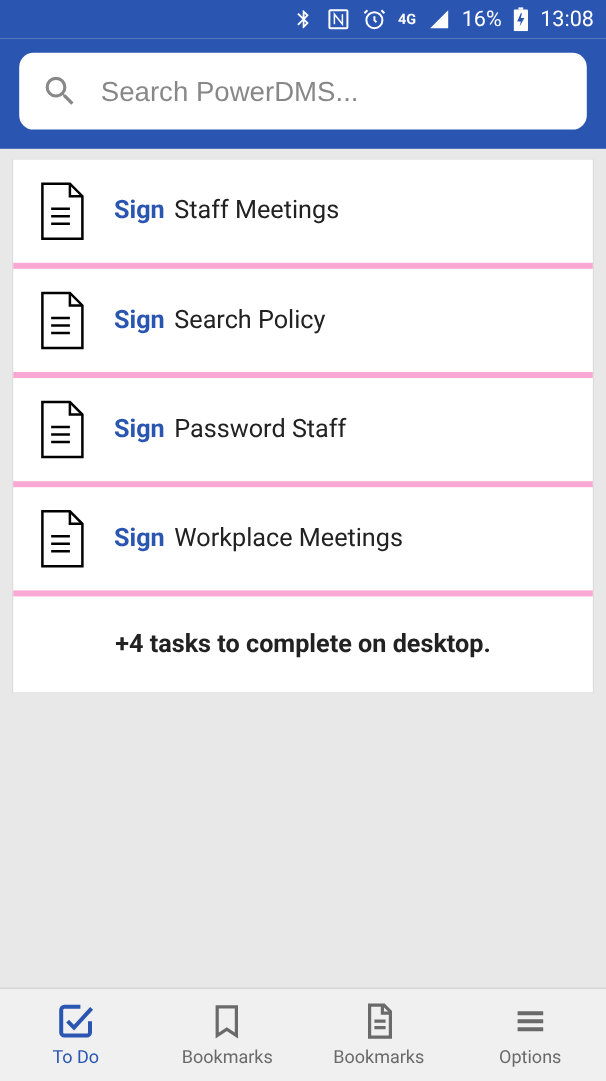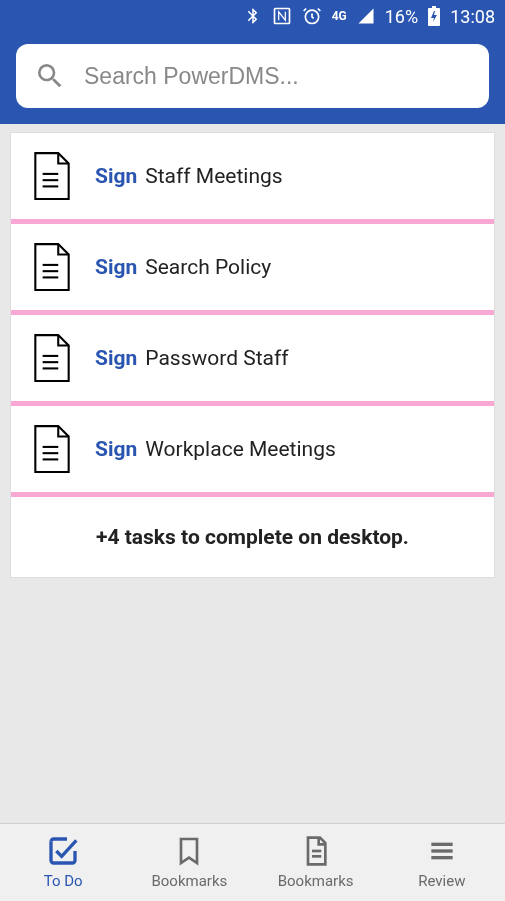--- a/index.html
+++ b/index.html
@@ -231,15 +231,15 @@
         <line x1="9" y1="16" x2="16" y2="16"></line>
       </svg>
     <span class="nav-label">Bookmarks</span>
   </div>
   <div class="nav-item">
     <svg class="nav-icon" viewBox="0 0 24 24" fill="none" stroke="currentColor" stroke-width="2.5">
         <line x1="4" y1="7" x2="20" y2="7"></line>
         <line x1="4" y1="12" x2="20" y2="12"></line>
         <line x1="4" y1="17" x2="20" y2="17"></line>
       </svg>
-    <span class="nav-label">Review</span>
+    <span class="nav-label">Options</span>
   </div>
 </div>
 
 </body></html>

